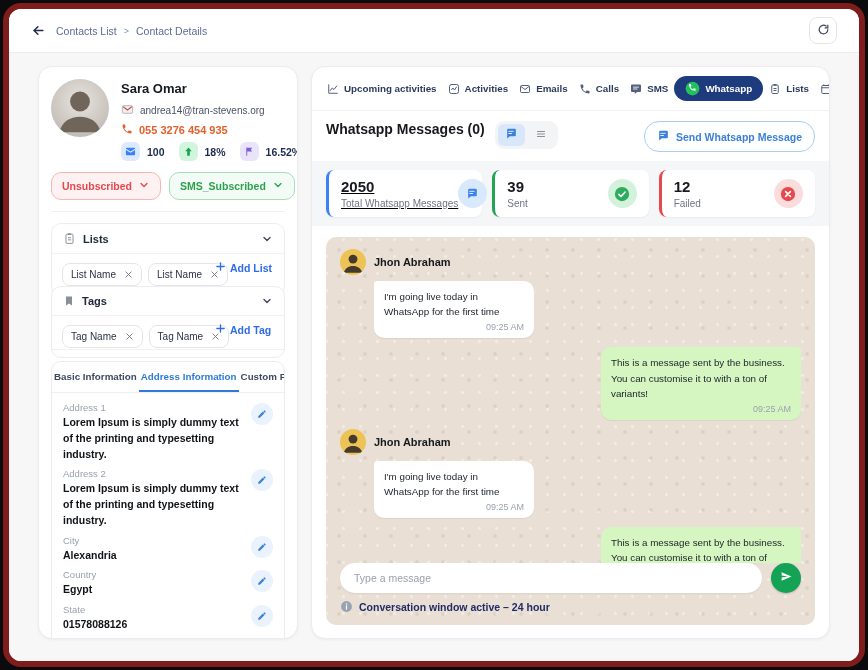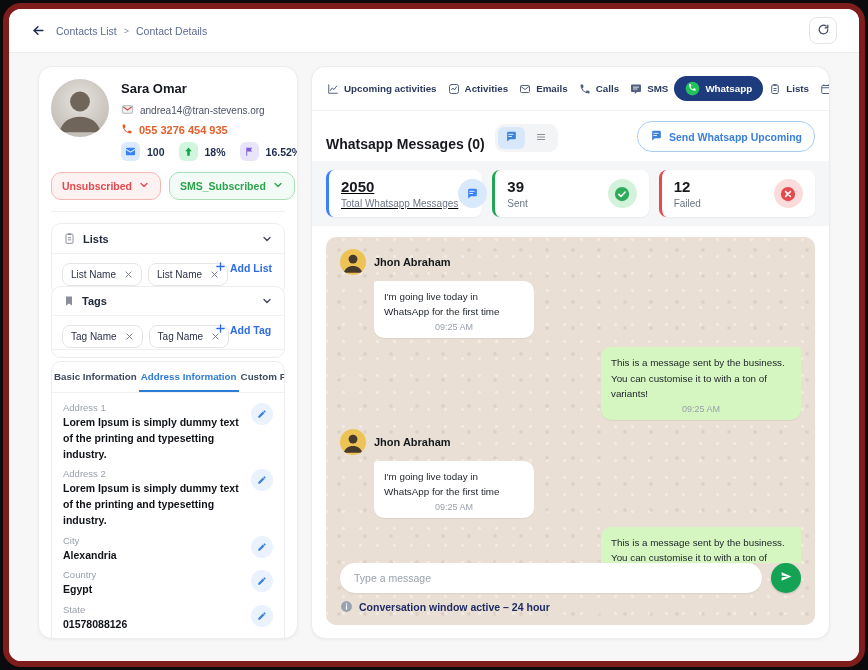--- a/index.html
+++ b/index.html
@@ -56,21 +56,21 @@
   .field-label{font-size:9.5px;color:#98a0ad;margin-bottom:2px;}
   .field-value{font-size:10.5px;font-weight:700;color:#101317;line-height:1.5;}
   .edit-btn{width:22px;height:22px;border-radius:50%;background:#e9f2fd;color:#3b82d8;border:none;display:grid;place-items:center;flex:none;margin-top:1px;cursor:pointer;}
   
   .atabs{display:flex;align-items:center;justify-content:space-between;gap:1px;padding:9px 10px;border-bottom:1px solid #f1f1f3;}
   .atab{display:flex;align-items:center;gap:5px;font-size:9.8px;font-weight:600;color:#2b3a5e;padding:6px 5px;border-radius:16px;cursor:pointer;white-space:nowrap;}
   .atab .atab-ic{color:#53607f;display:grid;place-items:center;}
   .atab.active{background:#1e3c7d;color:#fff;padding:5px 11px;}
   .atab.active .atab-ic{color:#fff;}
   
-  .wa-head{display:flex;align-items:flex-end;gap:10px;padding:10px 14px 9px;}
+  .wa-head{display:flex;align-items:flex-start;gap:10px;padding:10px 14px 9px;}
   .wa-title{font-size:14px;font-weight:700;color:#16181d;}
   .toggle{display:flex;gap:3px;background:#f3f4f6;border-radius:9px;padding:3px;}
   .tg-btn{width:27px;height:22px;border-radius:6px;display:grid;place-items:center;border:none;background:transparent;color:#8a8f98;cursor:pointer;}
   .tg-btn.active{background:#d8e7fa;color:#3b82d8;}
   .send-btn{margin-left:auto;display:flex;align-items:center;gap:6px;border:1px solid #a9cdf1;background:#fdfefe;color:#3c7fd9;font-size:10.5px;font-weight:600;border-radius:15px;padding:7px 12px;cursor:pointer;}
   
   .stats-band{display:flex;gap:10px;padding:9px 14px;background:#f5f6f7;}
   .stat{flex:1;background:#fff;border-radius:8px;border-left:3px solid #ccc;box-shadow:0 1px 2px rgba(0,0,0,.05);padding:8px 12px;display:flex;align-items:center;min-width:0;}
   .stat-value{font-size:15px;font-weight:800;color:#16181d;}
   .stat-label{font-size:10px;color:#6c7586;margin-top:3px;white-space:nowrap;}
@@ -85,21 +85,21 @@
   .msg{display:flex;flex-direction:column;max-width:75%;}
   .msg.incoming{align-self:flex-start;}
   .msg.outgoing{align-self:flex-end;}
   .msg-head{display:flex;align-items:center;gap:8px;margin-bottom:6px;}
   .msg-avatar{width:26px;height:26px;border-radius:50%;background:#edc355;color:#453a2b;overflow:hidden;flex:none;}
   .msg-sender{font-size:11px;font-weight:700;color:#15181c;}
   .bubble{padding:8px 10px 6px;box-shadow:0 1px 1px rgba(0,0,0,.06);box-sizing:border-box;}
   .msg.incoming .bubble{margin-left:34px;background:#fff;border-radius:10px;border-top-left-radius:3px;max-width:160px;}
   .msg.outgoing .bubble{background:#d5f6c1;border-radius:10px;border-top-right-radius:3px;max-width:200px;}
   .bubble-text{font-size:9.8px;color:#1c2128;line-height:1.55;}
-  .bubble-time{font-size:9px;color:#9aa2ac;text-align:center;margin-top:3px;}
+  .bubble-time{font-size:9px;color:#9aa2ac;text-align:right;margin-top:3px;}
   .input-row{margin-top:auto;display:flex;align-items:center;gap:9px;}
   .msg-input{flex:1;height:30px;border:none;border-radius:16px;padding:0 14px;font-size:10.5px;color:#1c2128;background:#fff;outline:none;box-shadow:0 1px 2px rgba(0,0,0,.06);font-family:"Liberation Sans",sans-serif;}
   .msg-input::placeholder{color:#9aa2ac;}
   .send-circle{width:30px;height:30px;border-radius:50%;background:#14a254;border:none;color:#fff;display:grid;place-items:center;cursor:pointer;box-shadow:0 1px 2px rgba(0,0,0,.18);flex:none;}
   .status-row{display:flex;align-items:center;gap:6px;margin-top:7px;}
   .status-ic{display:grid;place-items:center;}
   .status-text{font-size:10.5px;font-weight:700;color:#1f2c66;}
 </style>
 </head>
 <body>
@@ -478,21 +478,21 @@
               <span><svg viewBox="0 0 24 24" width="12" height="12" fill="none" stroke="currentColor" stroke-width="2.4" stroke-linecap="round">
                   <path d="M5 7h14M5 12h14M5 17h14"></path>
                 </svg></span>
             </button>
         </span>
         <button class="send-btn">
           <span><svg viewBox="0 0 24 24" width="13" height="13" fill="currentColor">
                 <path d="M5 3h14a2 2 0 0 1 2 2v10a2 2 0 0 1-2 2H10l-5 4V5a2 2 0 0 1 2-2z" transform="translate(-1 0)"></path>
                 <path d="M8 8h8M8 12h5" stroke="#fff" stroke-width="1.6" stroke-linecap="round" transform="translate(-1 0)"></path>
               </svg></span>
-          <span>Send Whatsapp Upcoming</span>
+          <span>Send Whatsapp Message</span>
         </button>
       </div>
 
       <div class="stats-band">
 
           <div class="stat" style="border-left-color: rgb(59, 130, 246); text-decoration: underline;">
             <div>
               <div class="stat-value">2050</div>
               <div class="stat-label">Total Whatsapp Messages</div>
             </div>

